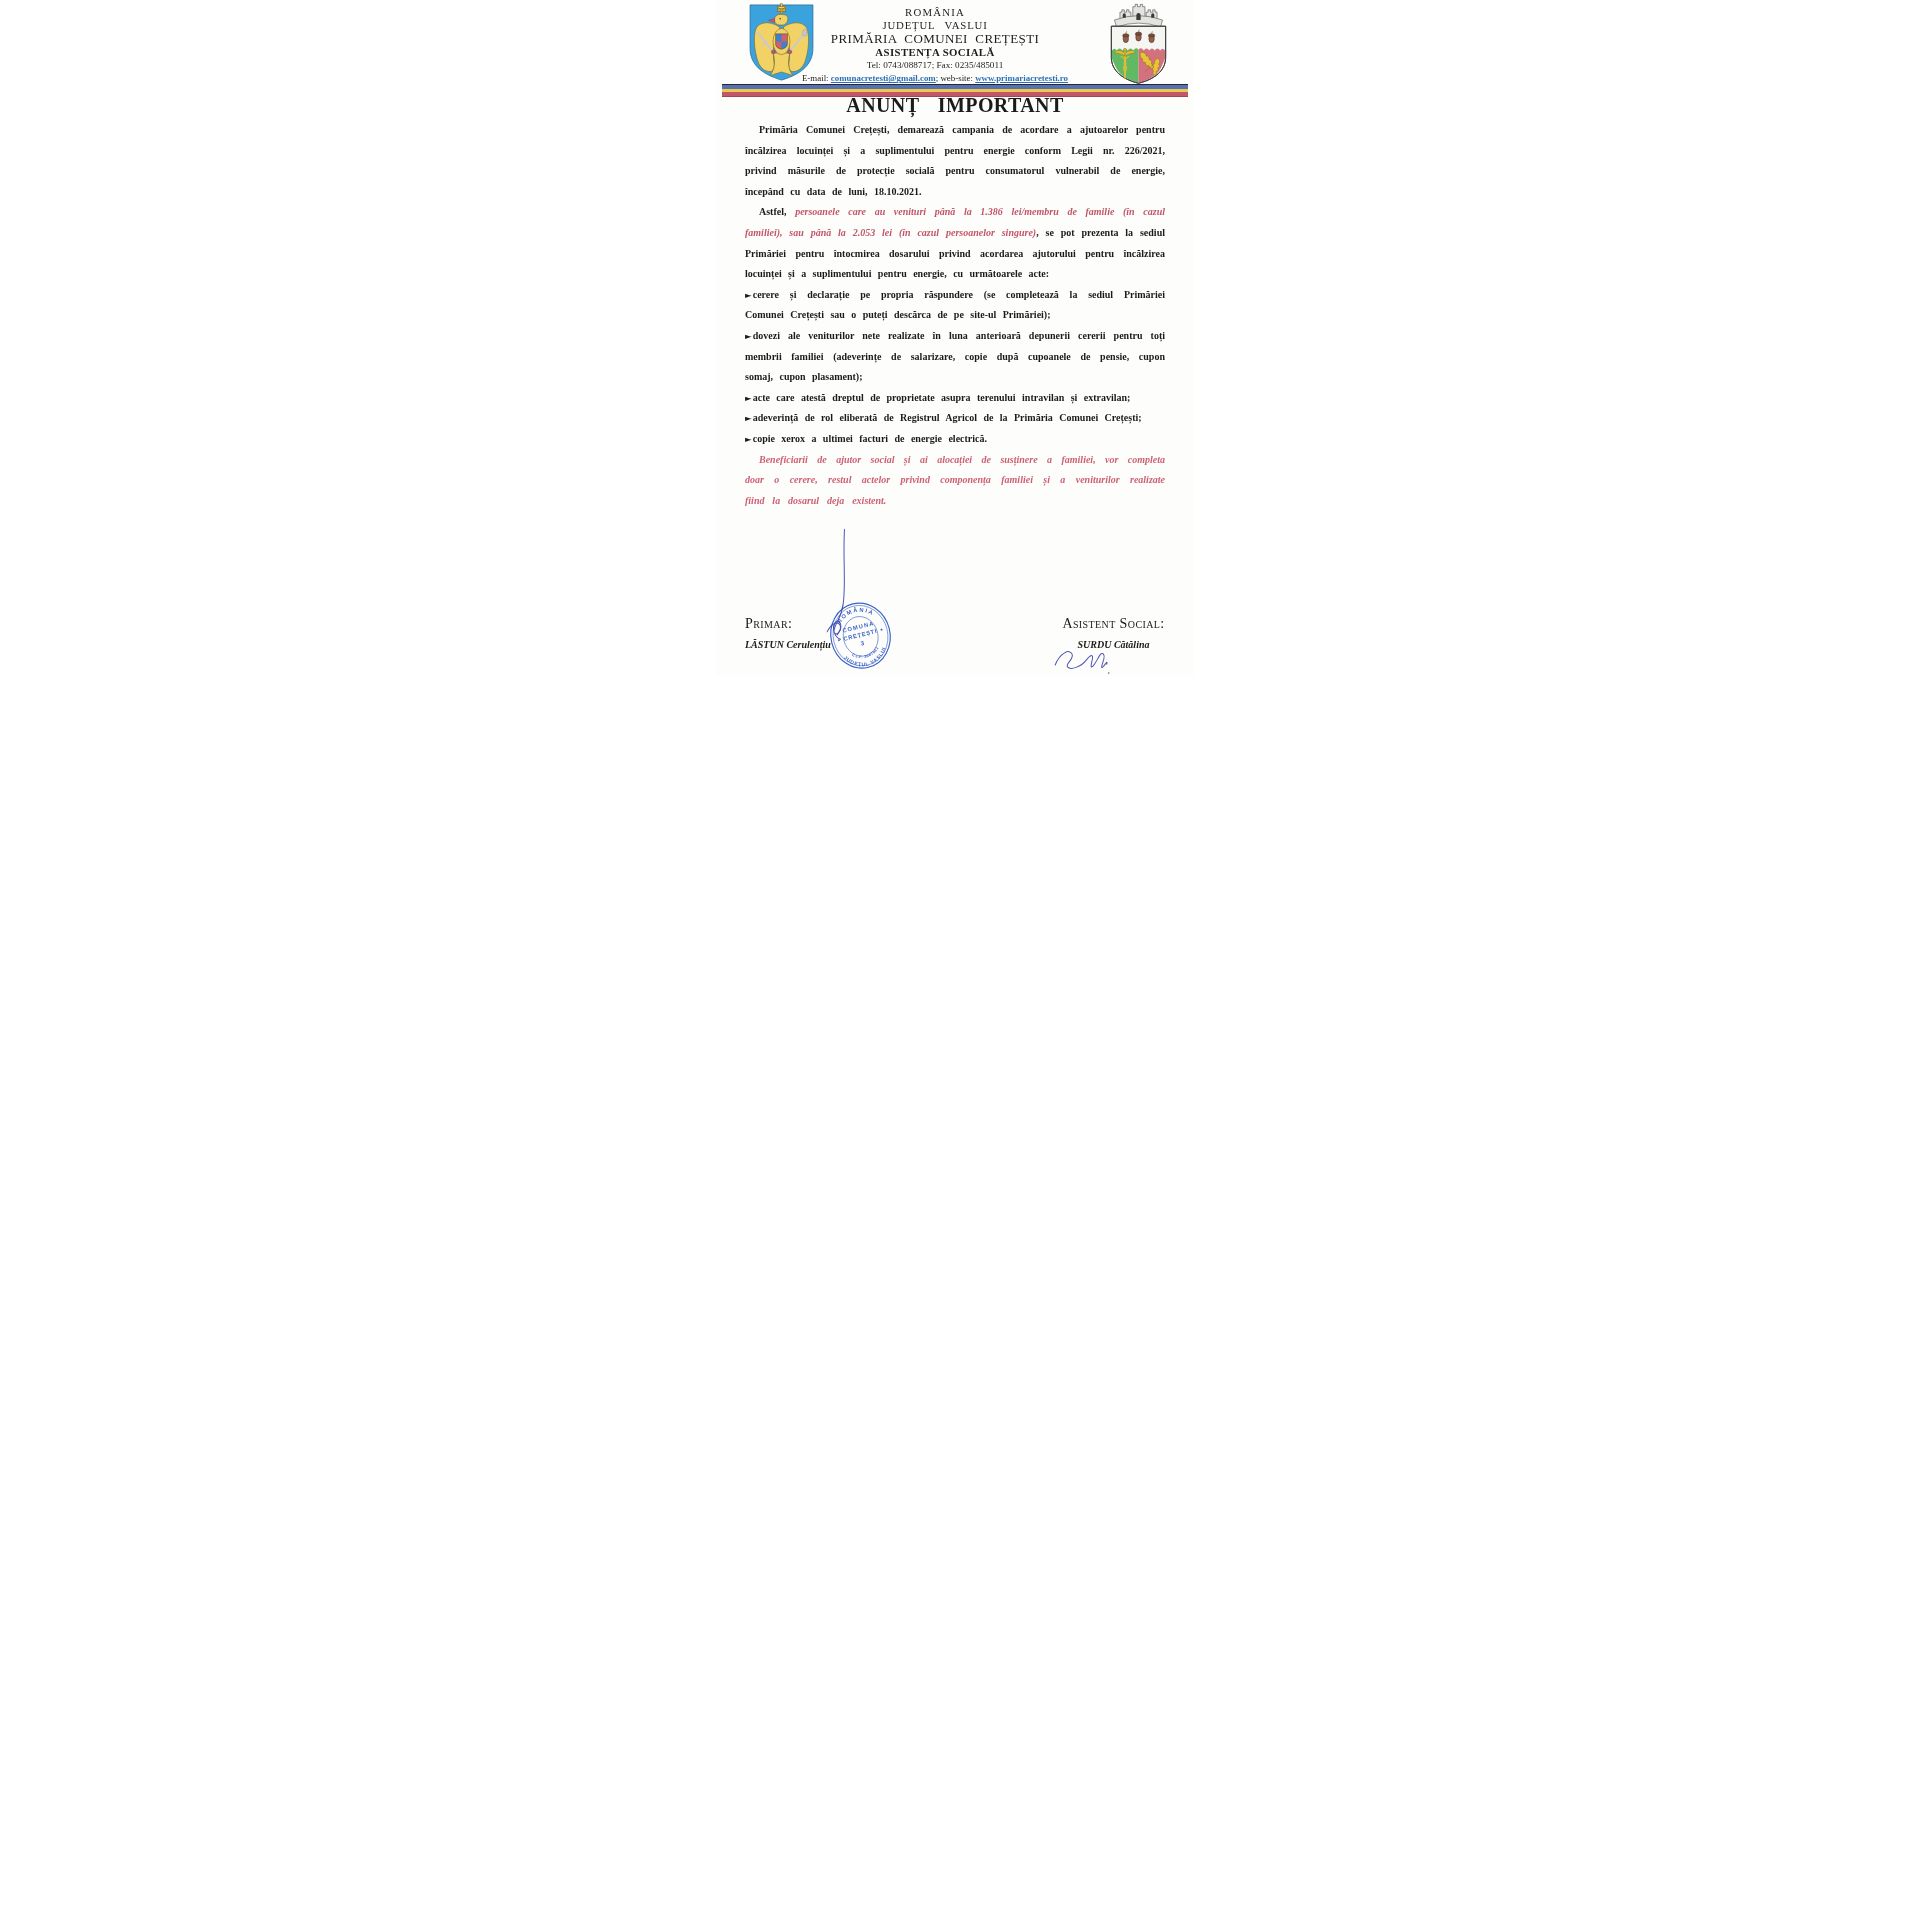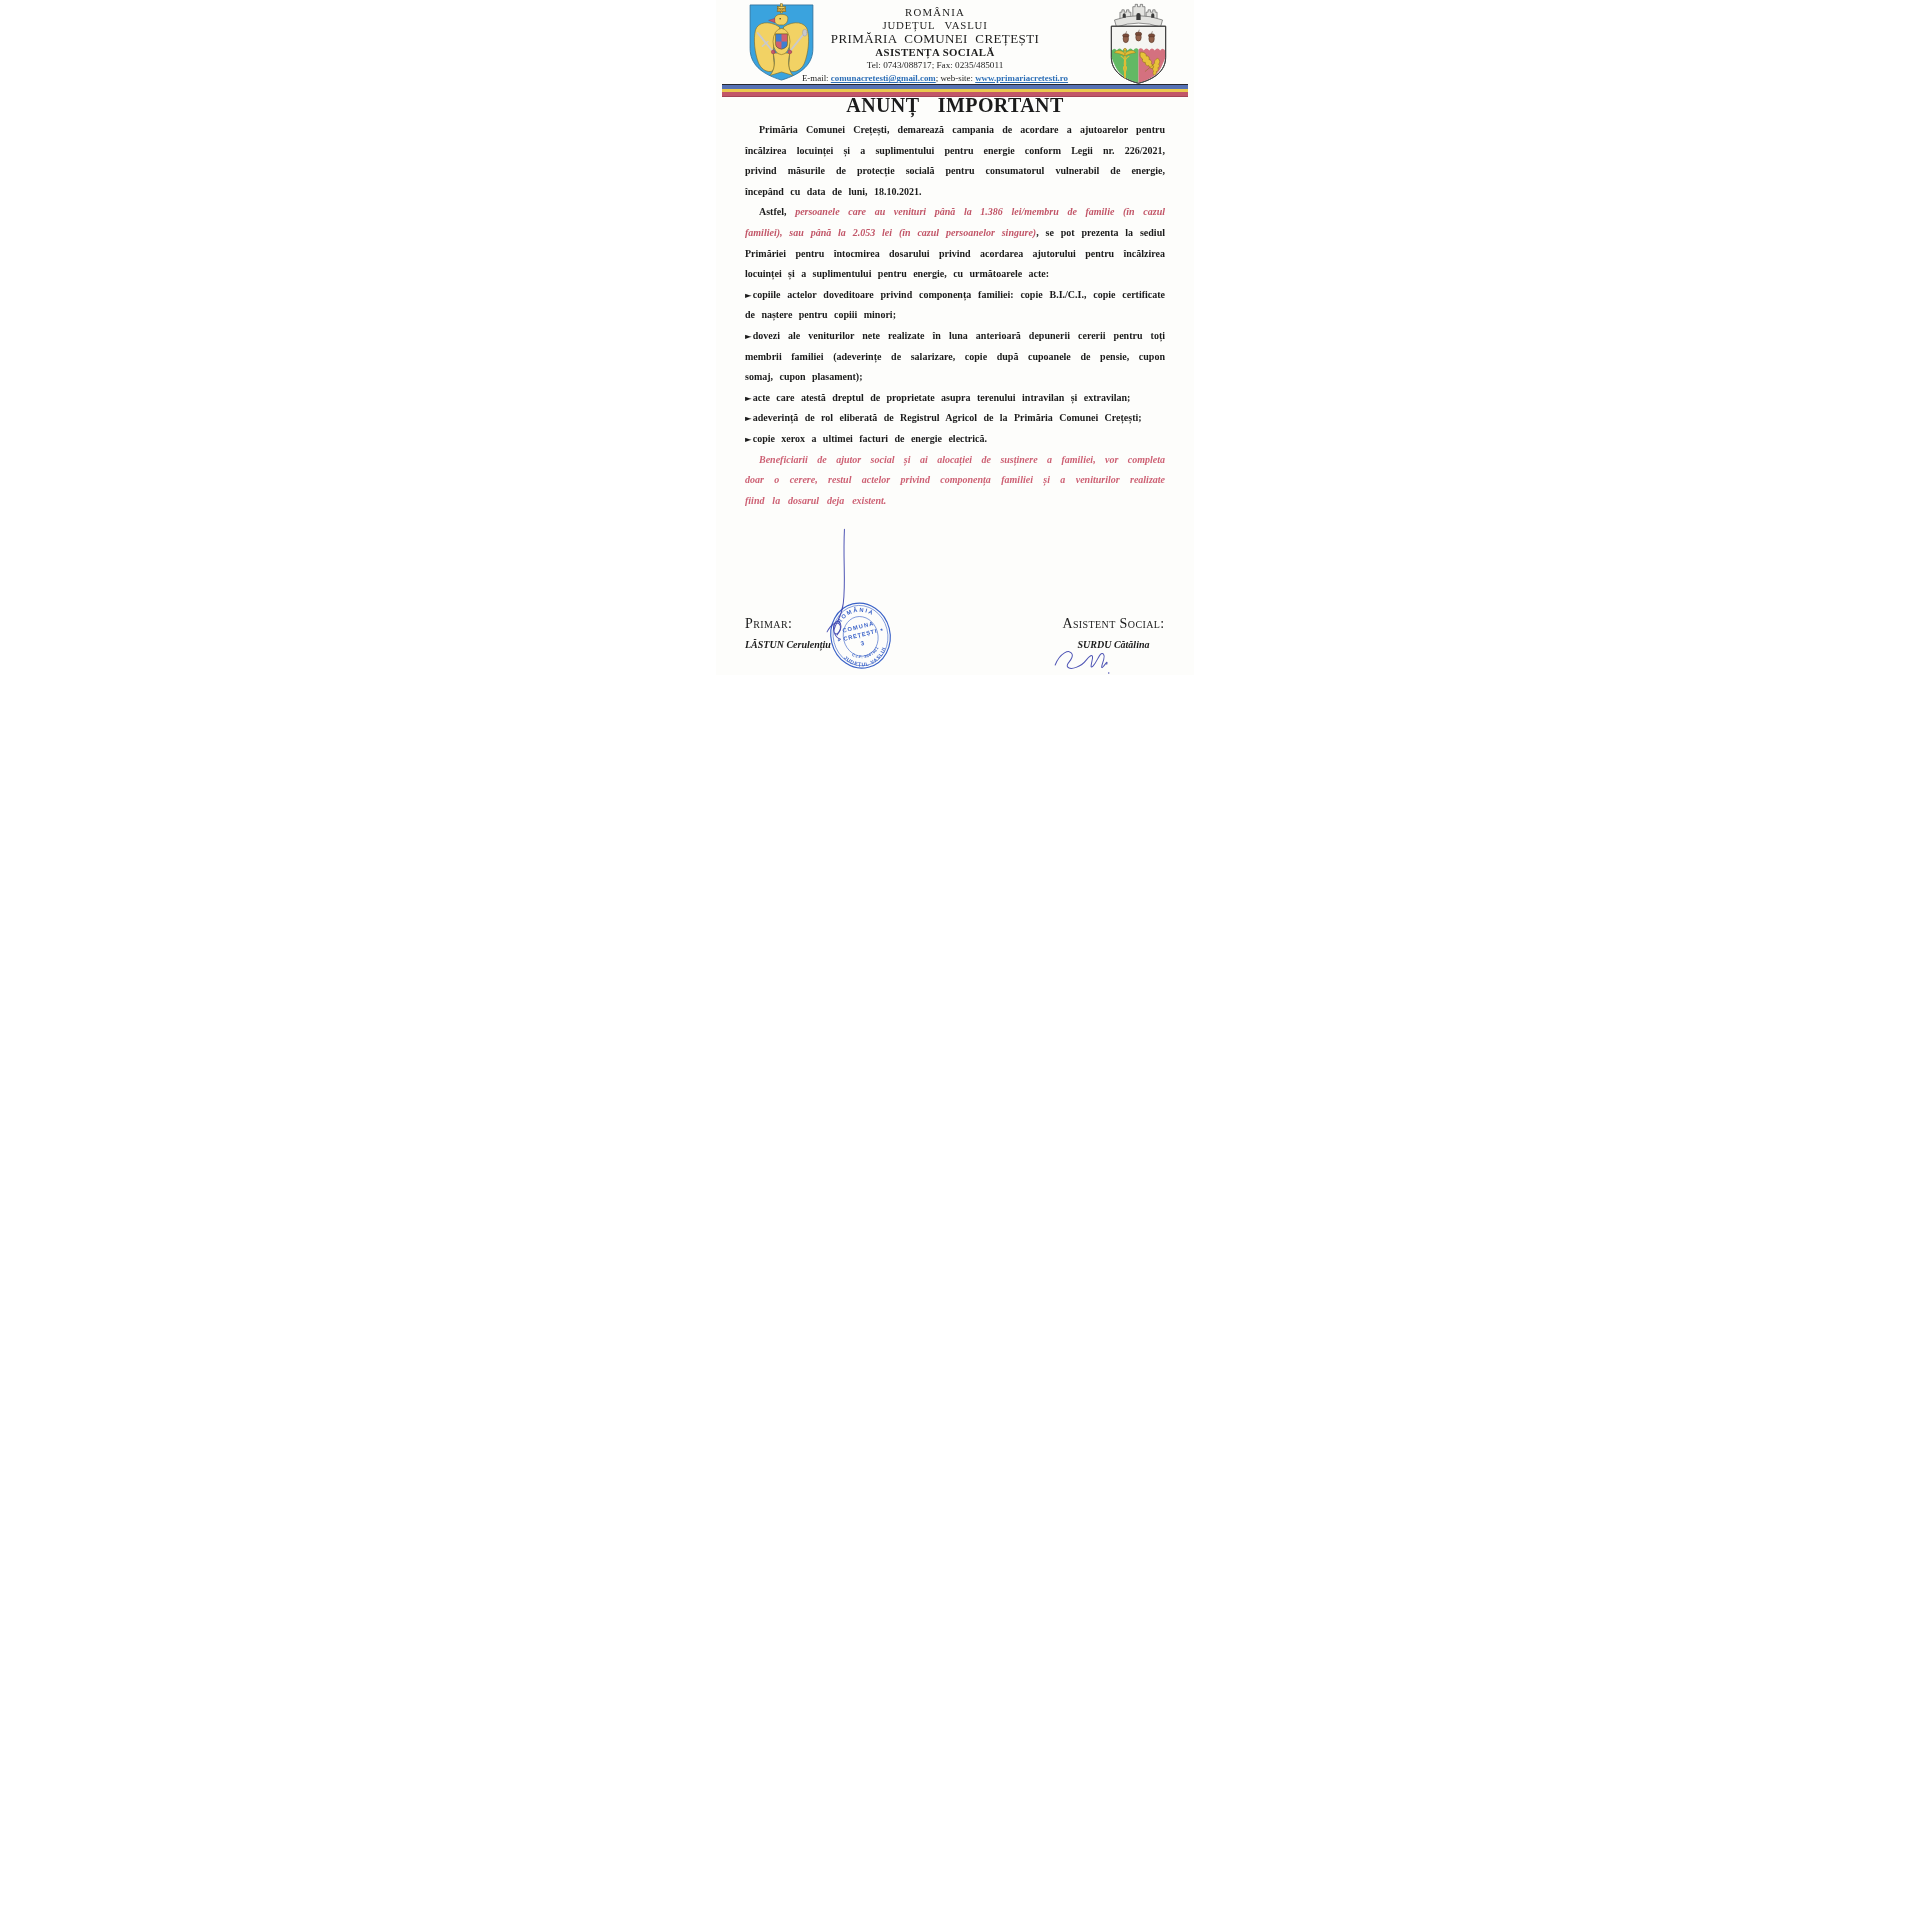--- a/index.html
+++ b/index.html
@@ -157,21 +157,21 @@
     <div class="stripe-blue"></div>
     <div class="stripe-yellow"></div>
     <div class="stripe-red"></div>
   </div>
 
   <div class="doc-title">ANUNȚ IMPORTANT</div>
 
   <div class="body-text">
     <p class="para">Primăria Comunei Crețești, demarează campania de acordare a ajutoarelor pentru încălzirea locuinței și a suplimentului pentru energie conform Legii nr. 226/2021, privind măsurile de protecție socială pentru consumatorul vulnerabil de energie, începând cu data de luni, 18.10.2021.</p>
     <p class="para"><span>Astfel, </span><span class="red-it">persoanele care au venituri până la 1.386 lei/membru de familie (în cazul familiei), sau până la 2.053 lei (în cazul persoanelor singure)</span><span>, se pot prezenta la sediul Primăriei pentru întocmirea dosarului privind acordarea ajutorului pentru încălzirea locuinței și a suplimentului pentru energie, cu următoarele acte:</span></p>
-    <div class="bullet"><span class="arrow">►</span><span>copiile actelor doveditoare privind componența familiei: copie B.I./C.I., copie certificate de naștere pentru copiii minori;</span></div>
+    <div class="bullet"><span class="arrow">►</span><span>cerere și declarație pe propria răspundere (se completează la sediul Primăriei Comunei Crețești sau o puteți descărca de pe site-ul Primăriei);</span></div>
     <div class="bullet"><span class="arrow">►</span><span>dovezi ale veniturilor nete realizate în luna anterioară depunerii cererii pentru toți membrii familiei (adeverințe de salarizare, copie după cupoanele de pensie, cupon somaj, cupon plasament);</span></div>
     <div class="bullet"><span class="arrow">►</span><span>acte care atestă dreptul de proprietate asupra terenului intravilan și extravilan;</span></div>
     <div class="bullet"><span class="arrow">►</span><span>adeverință de rol eliberată de Registrul Agricol de la Primăria Comunei Crețești;</span></div>
     <div class="bullet"><span class="arrow">►</span><span>copie xerox a ultimei facturi de energie electrică.</span></div>
     <p class="para closing-red">Beneficiarii de ajutor social și ai alocației de susținere a familiei, vor completa doar o cerere, restul actelor privind componența familiei și a veniturilor realizate fiind la dosarul deja existent.</p>
   </div>
 
   <div class="sign-left">
     <div class="role">Primar:</div>
     <div class="name">LĂSTUN Cerulențiu</div>

